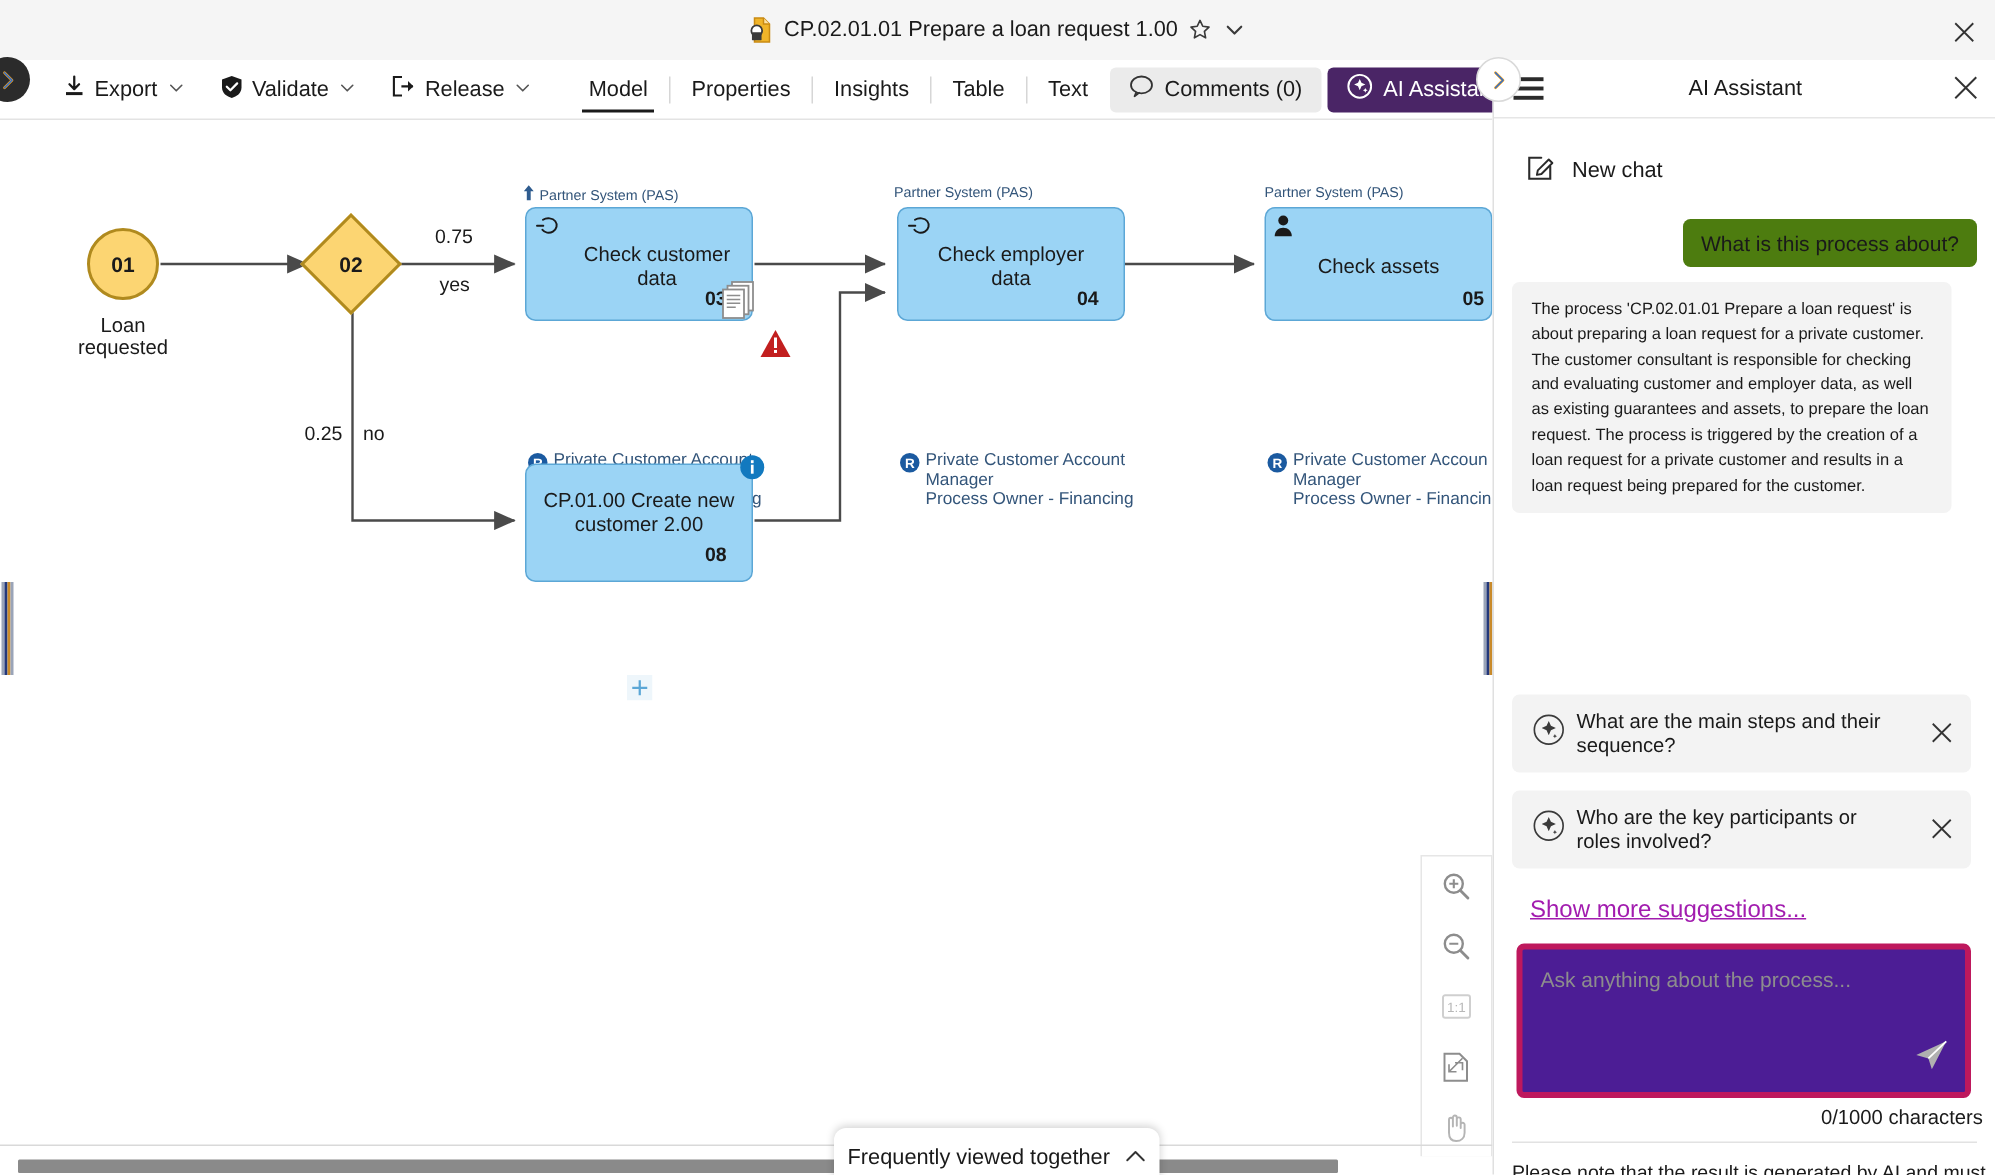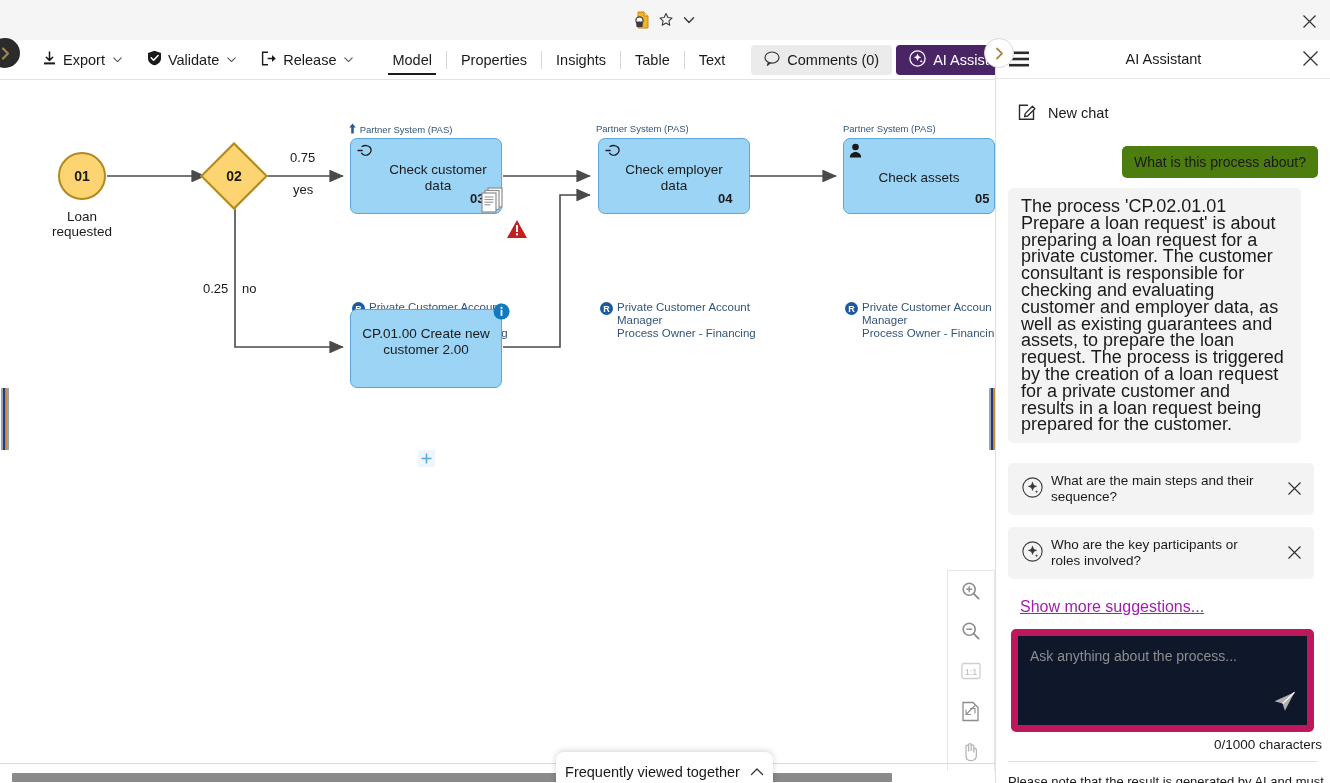--- a/index.html
+++ b/index.html
@@ -52,21 +52,21 @@
     content: ""; position: absolute; left: 10px; right: 10px; bottom: -1px;
     height: 2px; background: #1a1a1a;
   }
   .tab-divider { width: 1px; height: 18px; background: #d6d6d6; }
   #tabs-wrap { display: flex; align-items: center; margin-left: 16px; }
   .pill {
     display: flex; align-items: center; gap: 7px;
     height: 30px; padding: 0 13px; border-radius: 4px;
     font-size: 14.5px; cursor: pointer; white-space: nowrap;
   }
-  .pill.grey { background: #ebebeb; color: #1a1a1a; margin-left: 12px; }
+  .pill.grey { background: #ebebeb; color: #1a1a1a; margin-left: 1px; }
   .pill.purple { background: #4a2566; color: #ffffff; margin-left: 4px; }
   .tb-nav-chev {
     width: 22px; height: 22px; margin-left: 6px;
     display: flex; align-items: center; justify-content: center; cursor: pointer;
   }
 
   
   .edge-round {
     position: absolute; width: 30px; height: 30px; border-radius: 50%;
     background: #2b2b2b; display: flex; align-items: center; justify-content: center;
@@ -191,40 +191,40 @@
   }
 
   .msg-user {
     position: absolute; right: 12px; top: 106px;
     background: #4d7c0f; color: #1a1a1a;
     border-radius: 5px; padding: 8px 12px; font-size: 14px; max-width: 260px;
   }
   .msg-bot {
     position: absolute; left: 12px; top: 148px; width: 293px;
     background: #f3f3f3; color: #1a1a1a;
-    border-radius: 5px; padding: 10px 13px; font-size: 18px; line-height: 16.8px;
+    border-radius: 5px; padding: 10px 13px; font-size: 11px; line-height: 16.8px;
   }
   .sug {
     position: absolute; left: 12px; width: 306px; height: 52px;
     background: #f3f3f3; border-radius: 5px;
     display: flex; align-items: center; cursor: pointer;
   }
   .sug .sug-text {
     font-size: 13.5px; color: #1a1a1a; line-height: 16px;
     margin-left: 8px; width: 218px;
   }
   .sug .sparkle { margin-left: 14px; flex: none; }
   .sug .sug-x { position: absolute; right: 12px; top: 18px; cursor: pointer; }
   #showmore {
     position: absolute; left: 24px; top: 558px;
     font-size: 16px; color: #a21caf; text-decoration: underline; cursor: pointer;
   }
   #askbox {
     position: absolute; left: 15px; top: 589px; width: 303px; height: 103px;
-    border: 7px solid #be185d; border-radius: 5px; background: #0f172a;
+    border: 4px solid #be185d; border-radius: 5px; background: #4c1d95;
   }
   #askbox .ph {
     position: absolute; left: 12px; top: 12px; font-size: 14px; color: #8d8d8d;
   }
   #send-icon { position: absolute; right: 10px; bottom: 8px; cursor: pointer; }
   #charcount {
     position: absolute; right: 8px; top: 697px; font-size: 13.5px; color: #1a1a1a;
   }
   #ai-divider {
     position: absolute; left: 12px; top: 721px; width: 310px; height: 1px; background: #e2e2e2;
@@ -240,20 +240,21 @@
 <div id="titlebar">
   <div class="title-wrap">
     <span>
       <svg class="doc-lock-icon" viewBox="0 0 17 18">
         <path d="M4 1h6l4 4v12H4z" fill="#f0b429" stroke="#c98a12" stroke-width="1"></path>
         <path d="M10 1v4h4" fill="#fde3a7" stroke="#c98a12" stroke-width="1"></path>
         <circle cx="5.5" cy="9.5" r="3.6" fill="#ffffff" stroke="#3a3a3a" stroke-width="1.2"></circle>
         <rect x="2.3" y="10.5" width="6.4" height="5.4" rx="0.8" fill="#3a3a3a"></rect>
       </svg>
     </span>
+    <span class="title-text">CP.02.01.01 Prepare a loan request 1.00</span>
     <span>
       <svg class="star-icon" viewBox="0 0 16 16">
           <path d="M8 1.6l1.85 3.9 4.15.55-3.05 2.9.78 4.25L8 11.1l-3.73 2.1.78-4.25L2 6.05l4.15-.55z" fill="none" stroke="#3a3a3a" stroke-width="1.1" stroke-linejoin="round"></path>
         </svg>
     </span>
     <span>
       <svg class="caret-icon" viewBox="0 0 16 16">
           <path d="M3.5 5.8L8 10.4l4.5-4.6" fill="none" stroke="#3a3a3a" stroke-width="1.4" stroke-linecap="round" stroke-linejoin="round"></path>
         </svg>
     </span>
@@ -492,20 +493,21 @@
         <rect x="7.6" y="6.8" width="1.8" height="6" fill="#fff"></rect>
         <rect x="7.6" y="3.8" width="1.8" height="2" fill="#fff"></rect>
       </svg>
   </span>
   <span style="position:absolute;left:418px;top:369px;">
     <svg width="17" height="17" viewBox="0 0 17 17">
         <rect width="17" height="17" fill="#eef6fb"></rect>
         <path d="M8.5 3.5v10M3.5 8.5h10" stroke="#5ca7d6" stroke-width="1.5"></path>
       </svg>
   </span>
+  <div class="task-num" style="left:470px; top:281px;">08</div>
 
   <div id="zoomtools">
     <div class="zt-btn">
       <svg width="20" height="20" viewBox="0 0 20 20">
           <circle cx="8.2" cy="8.2" r="6" fill="none" stroke="#8d8d8d" stroke-width="1.6"></circle>
           <path d="M12.6 12.6l5 5" stroke="#8d8d8d" stroke-width="1.9" stroke-linecap="round"></path>
           <path d="M8.2 5.2v6M5.2 8.2h6" stroke="#8d8d8d" stroke-width="1.4"></path>
         </svg>
     </div>
     <div class="zt-btn">

